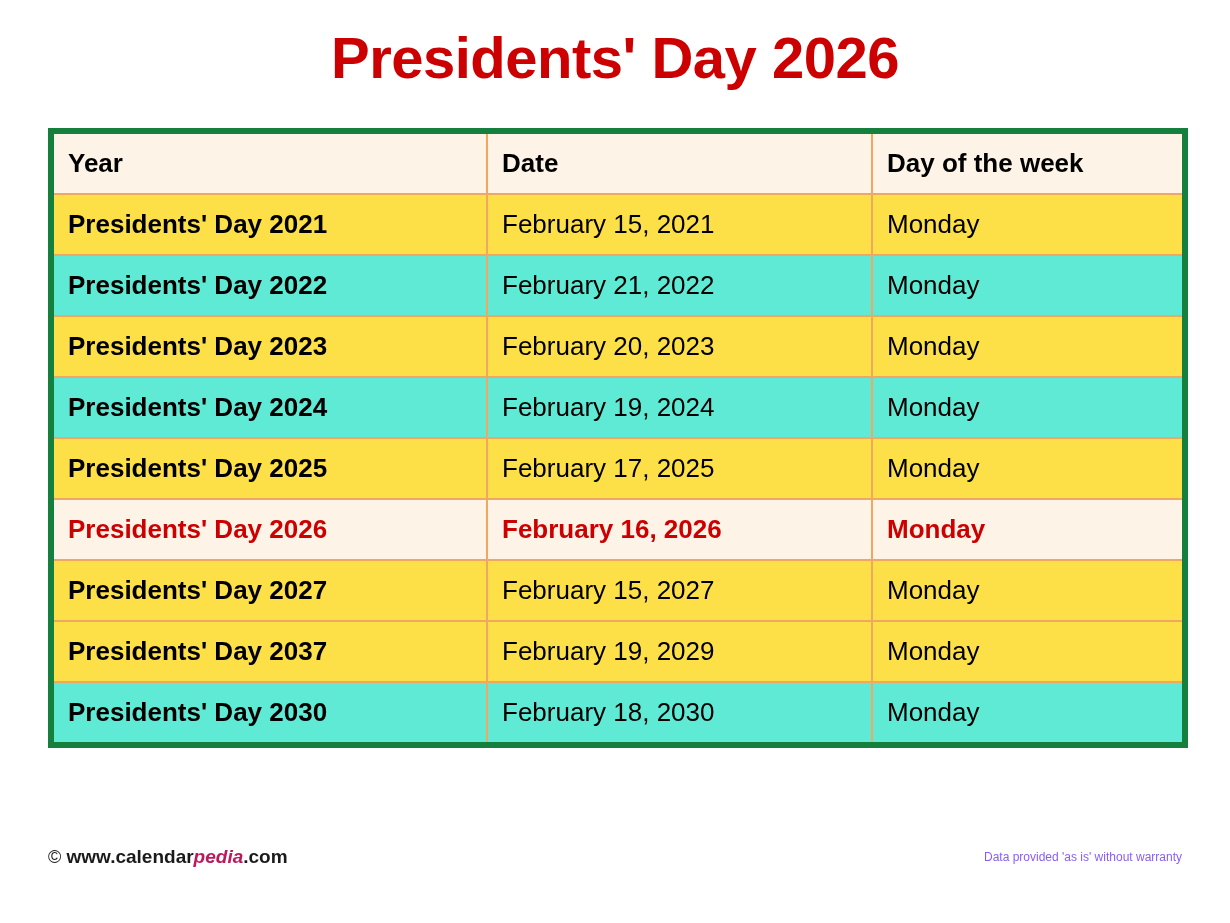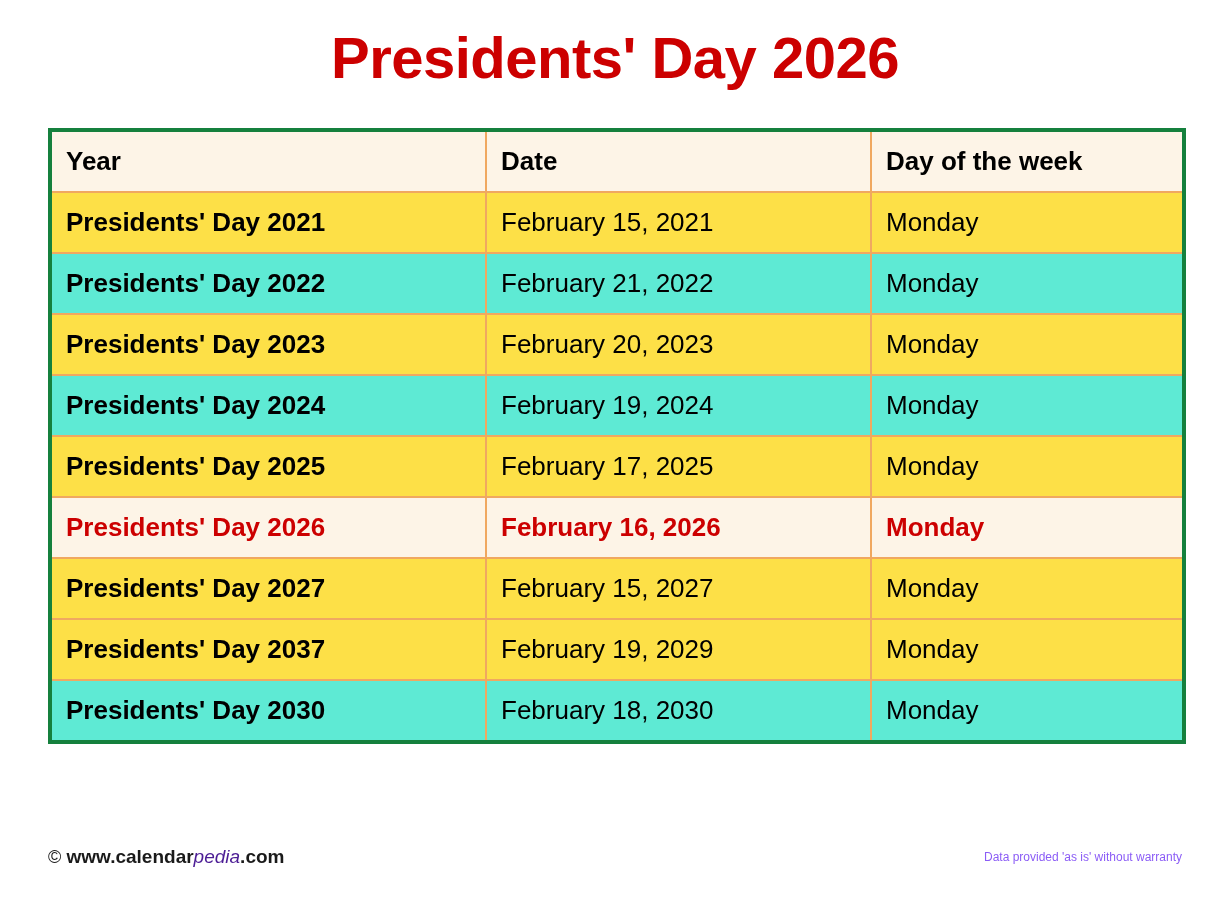--- a/index.html
+++ b/index.html
@@ -39,21 +39,21 @@
     position: absolute;
     left: 48px;
     top: 128px;
     width: 1134px;
   }
 
   table.holiday-table {
     width: 100%;
     border-collapse: collapse;
     table-layout: fixed;
-    border: 4px solid #15803d;
+    border: 6px solid #15803d;
     padding-left: 20px;
   }
 
   table.holiday-table col.col-year   { width: 436px; }
   table.holiday-table col.col-date   { width: 385px; }
   table.holiday-table col.col-day    { width: 313px; }
 
   table.holiday-table th,
   table.holiday-table td {
     border: 2px solid #f0a860;
@@ -113,22 +113,22 @@
     color: #1a1a1a;
     white-space: nowrap;
   }
 
   .footer-left .copy-mark {
     font-weight: normal;
     font-size: 18px;
   }
 
   .footer-left .brand-pedia {
-    color: #4c1d95;
-    font-weight: normal;
+    color: #be185d;
+    font-weight: bold;
     font-style: italic;
   }
 
   .footer-right {
     position: absolute;
     right: 0;
     top: 4px;
     font-size: 12px;
     color: #8b5cf6;
     white-space: nowrap;

